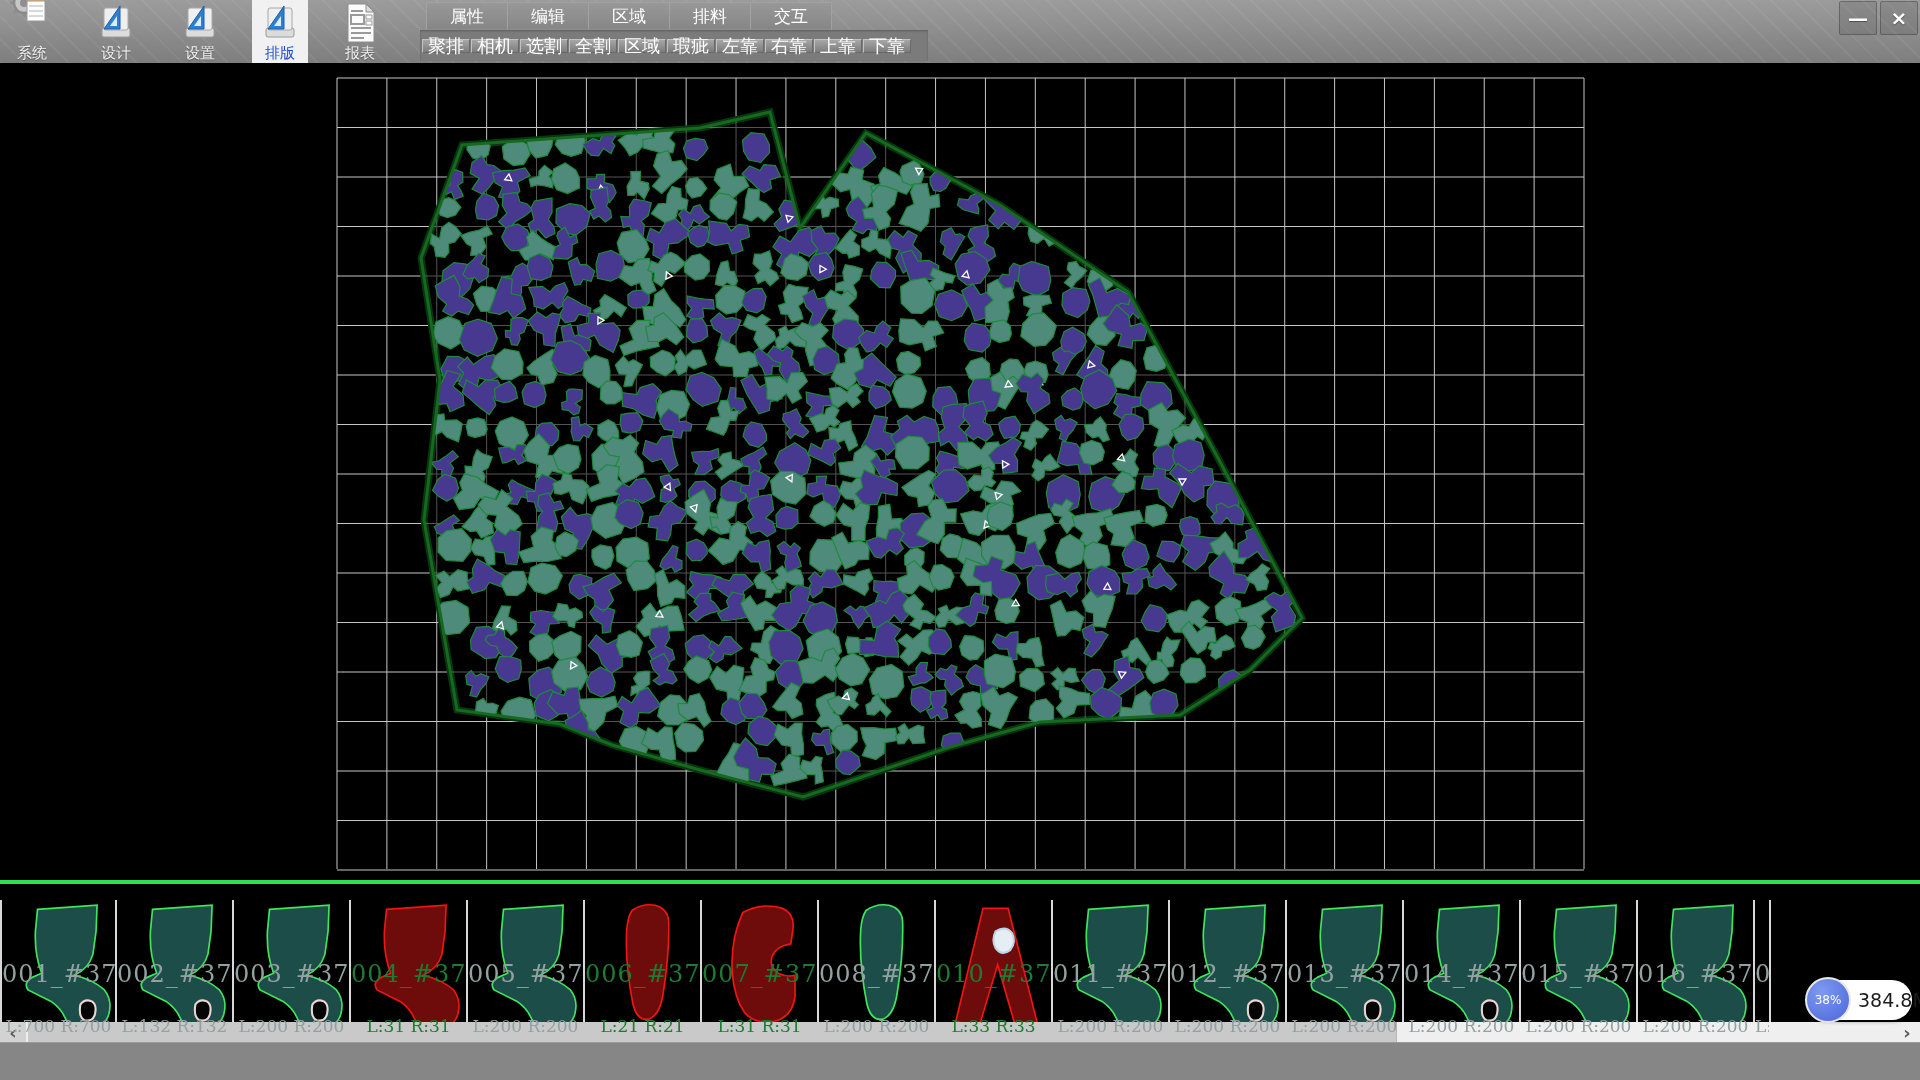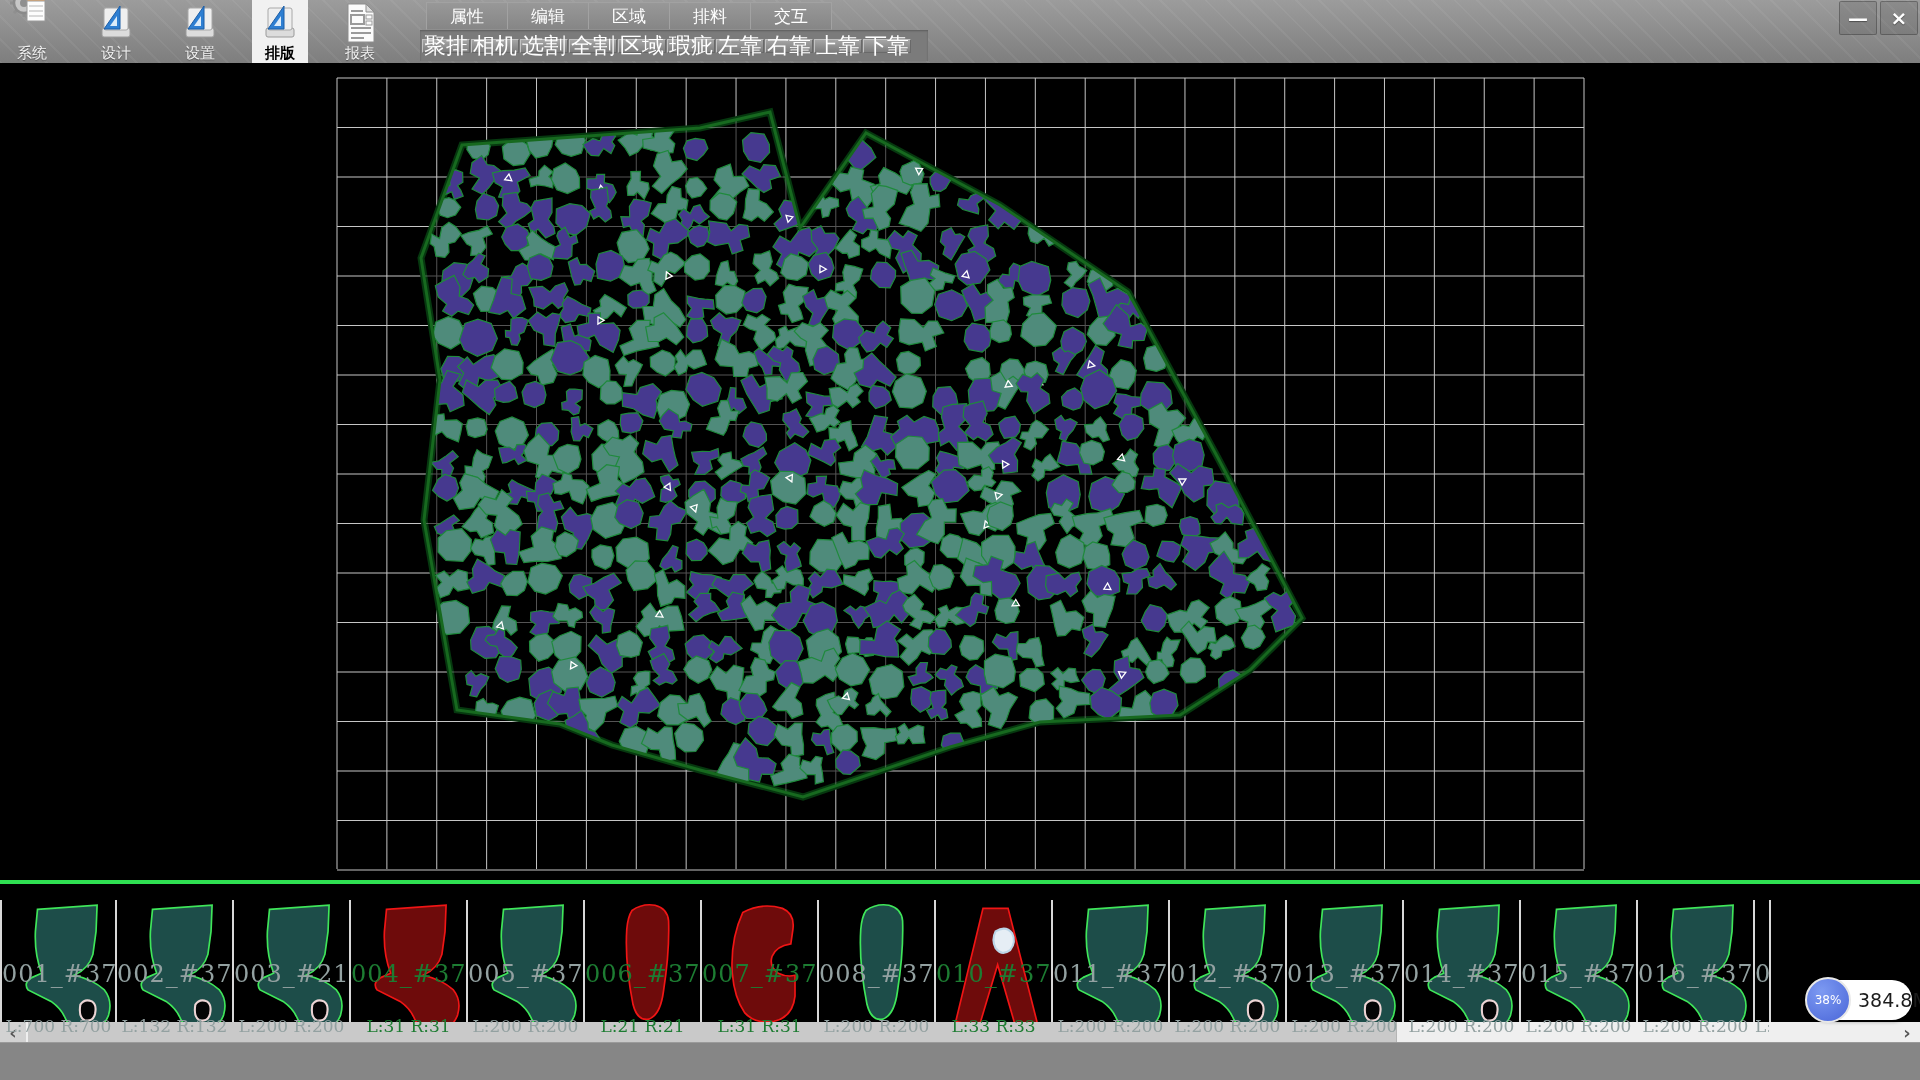--- a/index.html
+++ b/index.html
@@ -10,34 +10,34 @@
   .titlebar{position:absolute;left:0;top:0;width:1920px;height:63px;
     background:linear-gradient(#9c9c9c,#7e7e7e);}
   .titlebar::after{content:"";position:absolute;inset:0;
     background:repeating-linear-gradient(45deg,rgba(255,255,255,.05) 0 2px,transparent 2px 16px);
     pointer-events:none;}
   .main-btn{position:absolute;top:0;height:63px;width:56px;display:flex;flex-direction:column;
     align-items:center;justify-content:flex-end;padding-bottom:1px;box-sizing:border-box;z-index:2;}
   .main-btn .icn{width:44px;height:42px;display:flex;align-items:center;justify-content:center;}
   .main-btn .lbl{font-size:15px;color:#f2f2f2;line-height:18px;text-shadow:0 1px 1px rgba(0,0,0,.35);}
   .main-btn.active{background:#f1f1f1;}
-  .main-btn.active .lbl{color:#000000;text-shadow:none;font-weight:bold;}
+  .main-btn.active .lbl{color:#1d4ed8;text-shadow:none;}
 
   .menu-tabs{position:absolute;left:426px;top:2px;height:26px;display:flex;z-index:2;
     border:1px solid #a2a2a2;border-bottom-color:#8f8f8f;}
   .menu-tab{width:80px;height:26px;display:flex;align-items:center;justify-content:center;
     color:#fff;font-size:17px;background:linear-gradient(#989898,#868686);
     border-right:1px solid #a2a2a2;cursor:default;}
   .menu-tab:last-child{border-right:none;}
 
   .tool-row{position:absolute;left:420px;top:30px;height:31px;width:508px;z-index:2;
     background:#7b7b7b;display:flex;align-items:center;gap:1px;padding:0 2px;box-sizing:border-box;
     box-shadow:inset 0 1px 2px rgba(0,0,0,.25);}
   .tool-btn{width:48px;height:14px;display:flex;align-items:center;justify-content:center;
-    color:#fff;font-size:22px;background:linear-gradient(#a6a6a6,#7d7d7d);
+    color:#fff;font-size:18px;background:linear-gradient(#a6a6a6,#7d7d7d);
     border:1px solid;border-color:#c2c2c2 #696969 #696969 #c2c2c2;box-sizing:border-box;}
 
   .win-controls{position:absolute;right:2px;top:1px;display:flex;gap:3px;z-index:3;}
   .win-btn{width:36px;height:32px;display:flex;align-items:center;justify-content:center;
     color:#fff;font-size:20px;font-weight:bold;background:rgba(0,0,0,.10);
     border:1px solid rgba(0,0,0,.25);border-radius:2px;text-shadow:0 1px 1px rgba(0,0,0,.4);}
 
   
   #canvas-wrap{position:absolute;left:0;top:63px;width:1920px;height:817px;background:#000;}
   #nest-svg{display:block;}
@@ -765,21 +765,21 @@
           <path d="M70,100 Q74,94 81,97 Q86,100 84,109 Q82,117 74,115 Q68,112 70,100 Z" fill="#050505" stroke="#EDD5D5" stroke-width="2"></path>
         </svg>
         <div class="part-name" style="color:#93A1A1">002_#37</div>
         <div class="part-lr" style="color:#93A1A1">L:132 R:132</div>
       </div>
       <div class="part-cell" style="border-right: 2px solid rgb(216, 216, 216);">
         <svg width="117" height="138" viewBox="-4 0 110 132">
           <path d="M29,9 L86,5 L85,30 L82,52 Q78,66 64,72 Q82,76 93,86 Q101,96 97,110 Q92,124 76,126 Q62,127 56,114 Q52,104 42,97 L20,86 Q15,79 24,74 L33,70 Q26,52 27,30 Z" fill="#1D4D49" stroke="#3FE65A" stroke-width="1.6"></path>
           <path d="M70,100 Q74,94 81,97 Q86,100 84,109 Q82,117 74,115 Q68,112 70,100 Z" fill="#050505" stroke="#EDD5D5" stroke-width="2"></path>
         </svg>
-        <div class="part-name" style="color:#93A1A1">003_#21</div>
+        <div class="part-name" style="color:#93A1A1">003_#37</div>
         <div class="part-lr" style="color:#93A1A1">L:200 R:200</div>
       </div>
       <div class="part-cell" style="border-right: 2px solid rgb(216, 216, 216);">
         <svg width="117" height="138" viewBox="-4 0 110 132">
           <path d="M29,9 L86,5 L85,30 L82,52 Q78,66 64,72 Q82,76 93,86 Q101,96 97,110 Q92,124 76,126 Q62,127 56,114 Q52,104 42,97 L20,86 Q15,79 24,74 L33,70 Q26,52 27,30 Z" fill="#6E0B0B" stroke="#F01515" stroke-width="1.6"></path>
         </svg>
         <div class="part-name" style="color:#1D7C32">004_#37</div>
         <div class="part-lr" style="color:#1D7C32">L:31 R:31</div>
       </div>
       <div class="part-cell" style="border-right: 2px solid rgb(216, 216, 216);">

